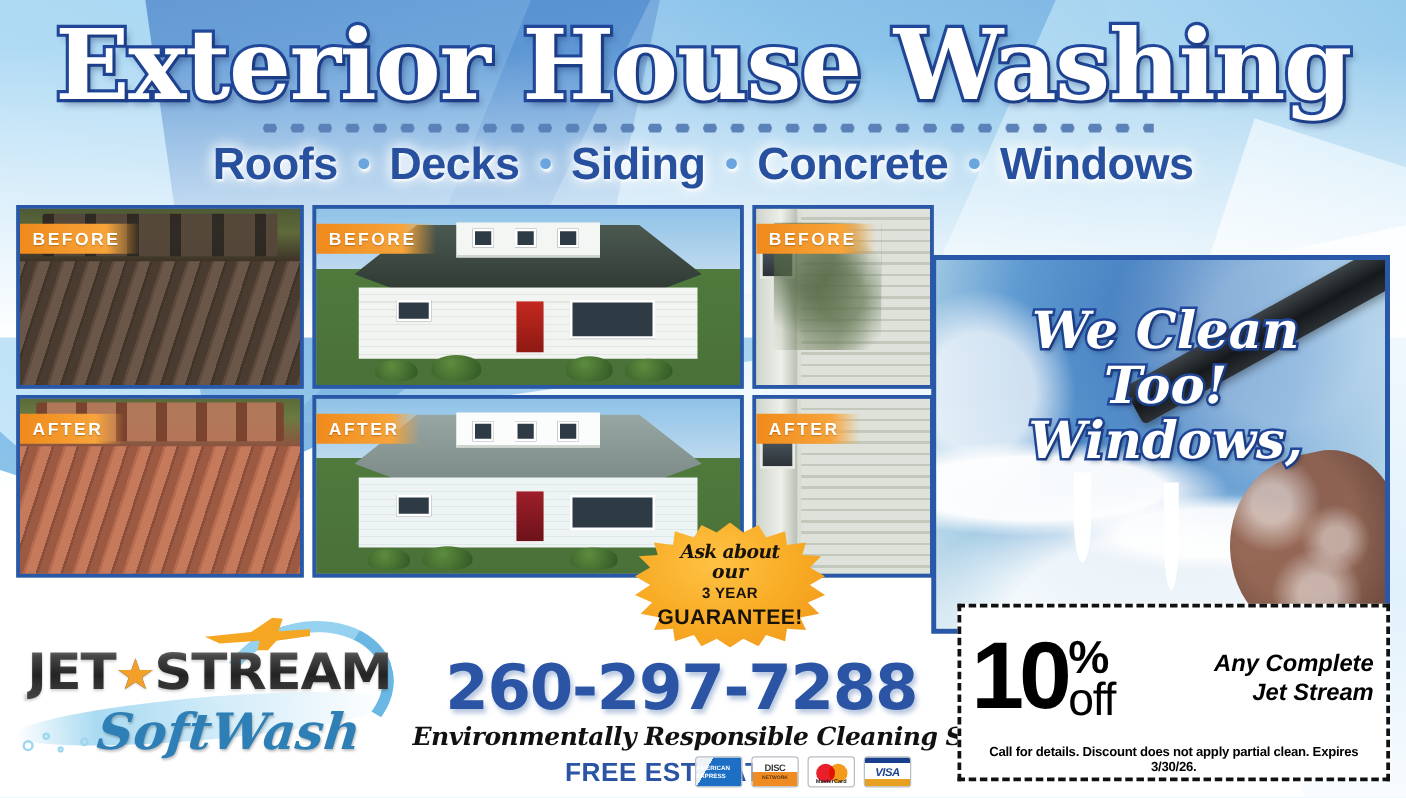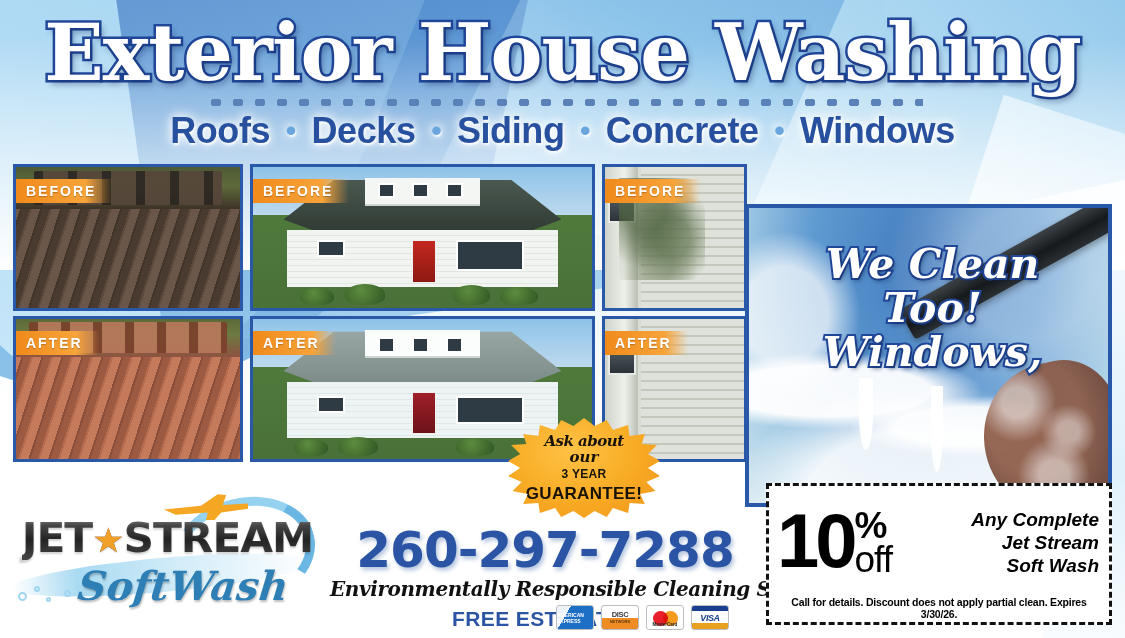--- a/index.html
+++ b/index.html
@@ -502,19 +502,18 @@
       <div class="big">
         <span class="ten">10</span>
         <span class="stack">
           <span class="pct">%</span>
           <span class="off">off</span>
         </span>
       </div>
       <div class="desc">
         <div>Any Complete</div>
         <div>Jet Stream</div>
-        <div>Soft Wash</div>
       </div>
     </div>
     <div class="line2">Call for details. Discount does not apply partial clean. Expires 3/30/26.</div>
   </div>
 
 </div>
 
 </body></html>

